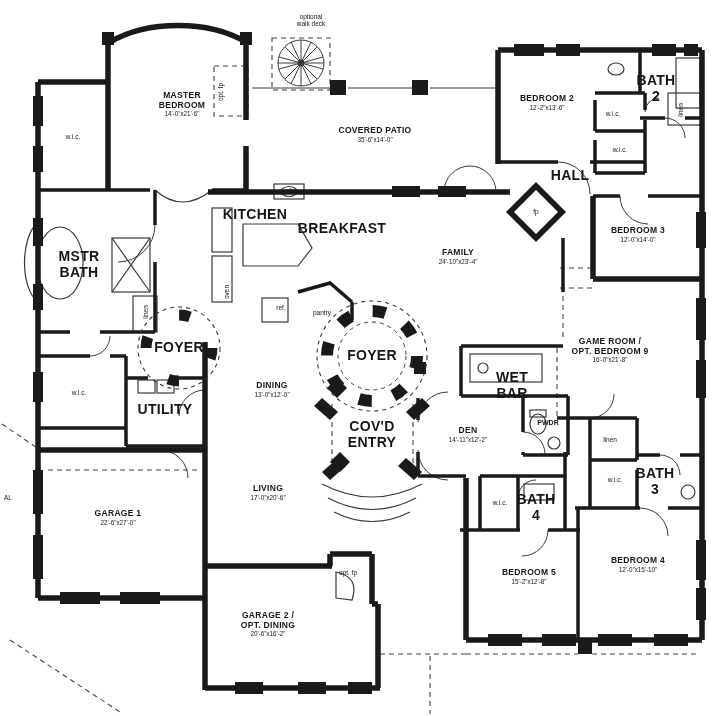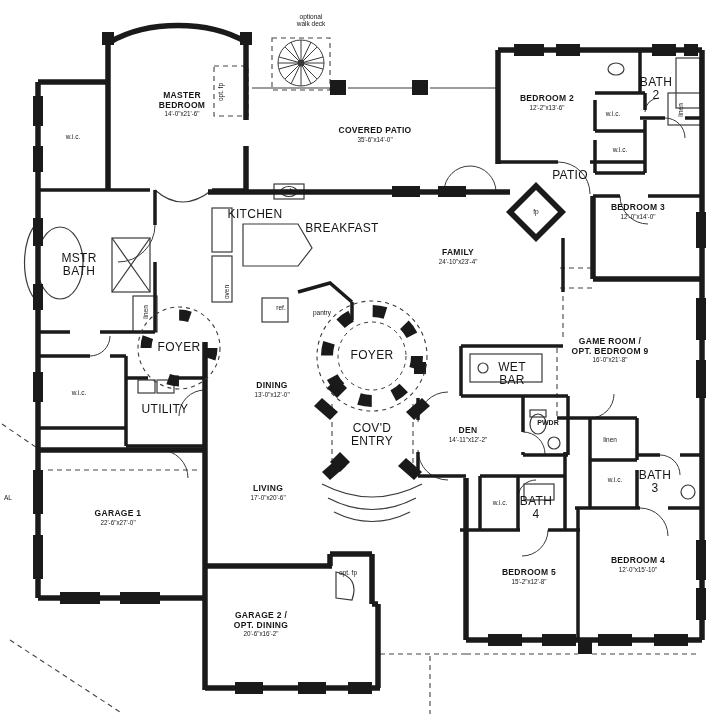--- a/index.html
+++ b/index.html
@@ -2,21 +2,21 @@
 <html><head>
 <meta charset="utf-8">
 <style>
   html,body{margin:0;padding:0;background:#fff;}
   .plan{position:relative;width:712px;height:716px;background:#fff;overflow:hidden;
         font-family:"Liberation Sans",sans-serif;color:#161616;}
   .plan svg{position:absolute;left:0;top:0;}
   .lbl{position:absolute;transform:translate(-50%,-50%);text-align:center;line-height:1.12;white-space:nowrap;z-index:5;}
   .lbl span{display:block;}
   .room{font-size:8.5px;font-weight:700;letter-spacing:.3px;}
-  .room2{font-size:12px;font-weight:400;letter-spacing:.3px;}
+  .room2{font-size:14px;font-weight:700;letter-spacing:.3px;}
   .dims{font-size:6.3px;font-weight:400;letter-spacing:0;}
   .small{font-size:7px;font-weight:700;}
   .tiny{font-size:6.5px;font-weight:400;}
   .vert{transform:translate(-50%,-50%) rotate(-90deg);}
 </style>
 </head>
 <body>
 
 <div class="plan">
 
@@ -237,28 +237,28 @@
       <span>w.i.c.</span>
     </div>
   <div class="lbl tiny" style="left:620px;top:150px">
       <span>w.i.c.</span>
     </div>
   <div class="lbl tiny vert" style="left:681px;top:110px">
       <span>linen</span>
     </div>
 
   <div class="lbl room2" style="left:570px;top:176px">
-      <span>PATIO</span>
+      <span>HALL</span>
     </div>
 
   <div class="lbl tiny" style="left:536px;top:212px">
       <span>fp</span>
     </div>
 
-  <div class="lbl room" style="left:638px;top:211px">
+  <div class="lbl room" style="left:638px;top:234px">
     <span>BEDROOM 3</span>
     <span class="dims">12'-0"x14'-0"</span>
   </div>
 
   <div class="lbl tiny" style="left:73px;top:137px">
       <span>w.i.c.</span>
     </div>
 
   <div class="lbl room2" style="left:255px;top:215px">
       <span>KITCHEN</span>
@@ -299,21 +299,21 @@
   <div class="lbl room2" style="left:372px;top:356px">
       <span>FOYER</span>
     </div>
 
   <div class="lbl room" style="left:610px;top:350px">
     <span>GAME ROOM /</span>
     <span>OPT. BEDROOM 9</span>
     <span class="dims">16'-0"x21'-8"</span>
   </div>
 
-  <div class="lbl room2" style="left:512px;top:374px">
+  <div class="lbl room2" style="left:512px;top:386px">
     <span>WET</span>
     <span>BAR</span>
   </div>
 
   <div class="lbl room" style="left:468px;top:434px">
     <span>DEN</span>
     <span class="dims">14'-11"x12'-2"</span>
   </div>
 
   <div class="lbl small" style="left:548px;top:423px">
@@ -375,21 +375,21 @@
 
   <div class="lbl room" style="left:638px;top:564px">
     <span>BEDROOM 4</span>
     <span class="dims">12'-0"x15'-10"</span>
   </div>
 
   <div class="lbl tiny" style="left:348px;top:573px">
       <span>opt. fp</span>
     </div>
 
-  <div class="lbl room" style="left:261px;top:624px">
+  <div class="lbl room" style="left:268px;top:624px">
     <span>GARAGE 2 /</span>
     <span>OPT. DINING</span>
     <span class="dims">20'-6"x16'-2"</span>
   </div>
 
   <div class="lbl tiny" style="left:8px;top:498px">
       <span>AL</span>
     </div>
 
 </div>

